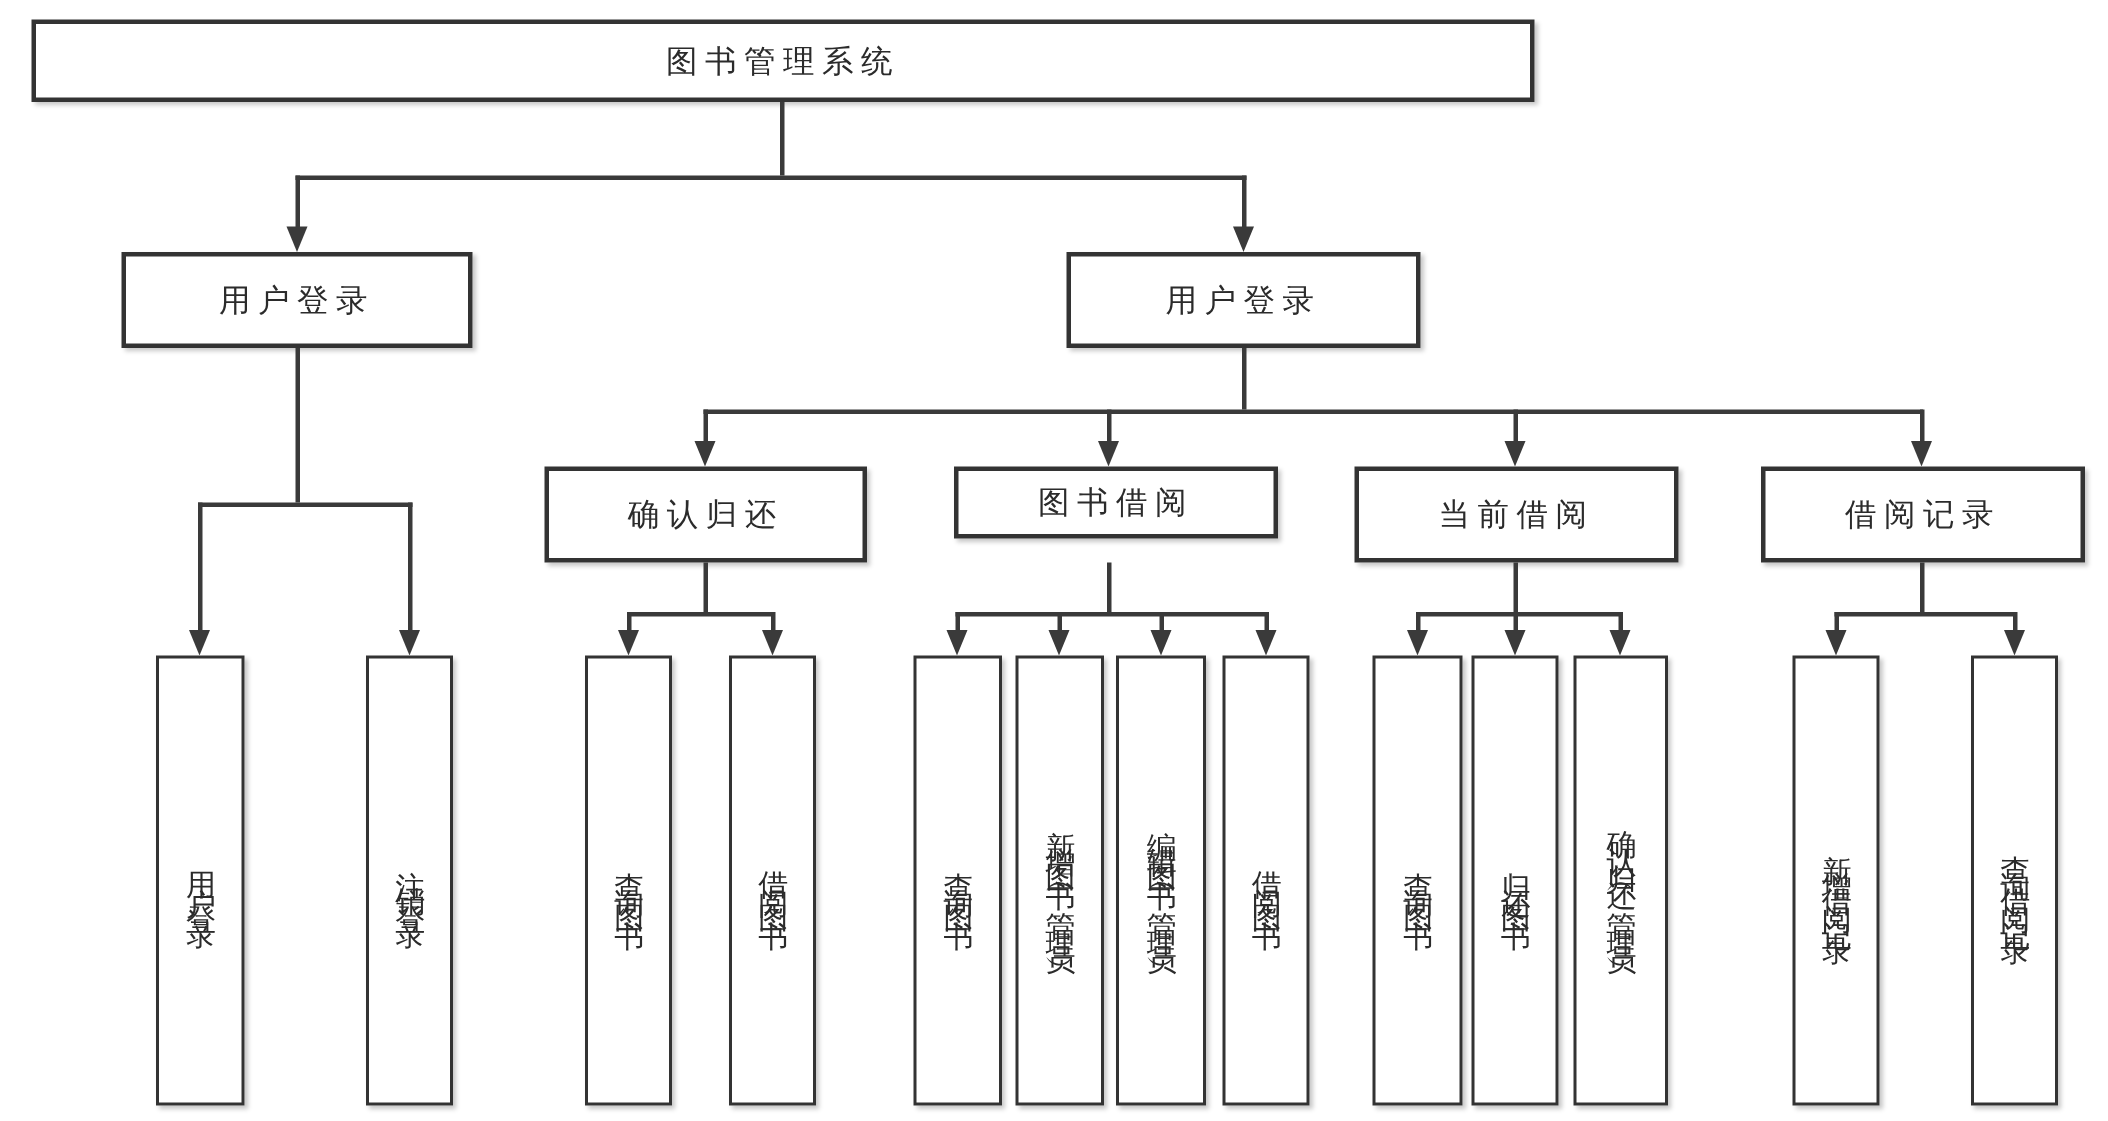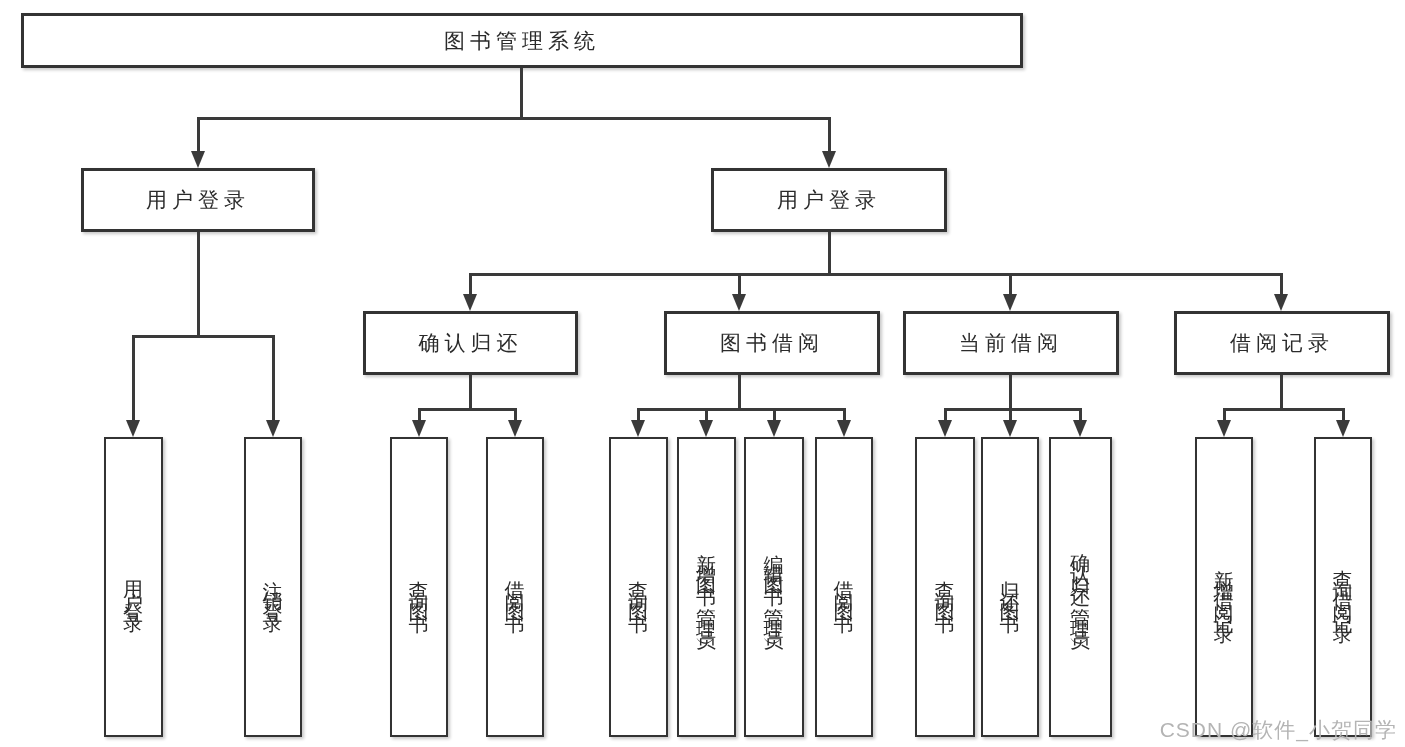--- a/index.html
+++ b/index.html
@@ -89,21 +89,21 @@
   <div class="vl" style="left:469px;top:273px;height:23px"></div>
   <div class="ar" style="left:463px;top:294px"></div>
   <div class="vl" style="left:738px;top:273px;height:23px"></div>
   <div class="ar" style="left:732px;top:294px"></div>
   <div class="vl" style="left:1009px;top:273px;height:23px"></div>
   <div class="ar" style="left:1003px;top:294px"></div>
   <div class="vl" style="left:1280px;top:273px;height:23px"></div>
   <div class="ar" style="left:1274px;top:294px"></div>
 
   <div class="node" style="left:363px;top:311px;width:215px;height:64px">确认归还</div>
-  <div class="node" style="left:664px;top:311px;width:216px;height:64px">图书借阅</div>
+  <div class="node" style="left:636px;top:311px;width:216px;height:48px">图书借阅</div>
   <div class="node" style="left:1174px;top:311px;width:216px;height:64px">借阅记录</div>
   <div class="node" style="left:903px;top:311px;width:216px;height:64px">当前借阅</div>
 
   <div class="vl" style="left:469px;top:375px;height:33px"></div>
   <div class="hl" style="left:418px;top:408px;width:98px"></div>
   <div class="vl" style="left:418px;top:408px;height:14px"></div>
   <div class="ar" style="left:412px;top:420px"></div>
   <div class="vl" style="left:514px;top:408px;height:14px"></div>
   <div class="ar" style="left:508px;top:420px"></div>
 
@@ -145,15 +145,14 @@
   <div class="node leaf" style="left:744px;top:437px;width:60px;height:300px">编辑图书（管理员）</div>
   <div class="node leaf" style="left:815px;top:437px;width:58px;height:300px">借阅图书</div>
 
   <div class="node leaf" style="left:915px;top:437px;width:60px;height:300px">查询图书</div>
   <div class="node leaf" style="left:981px;top:437px;width:58px;height:300px">归还图书</div>
   <div class="node leaf" style="left:1049px;top:437px;width:63px;height:300px">确认归还（管理员）</div>
 
   <div class="node leaf" style="left:1195px;top:437px;width:58px;height:300px">新增借阅记录</div>
   <div class="node leaf" style="left:1314px;top:437px;width:58px;height:300px">查询借阅记录</div>
 
-  <div class="watermark">CSDN @软件_小贺同学</div>
 
 </div>
 
 </body></html>

